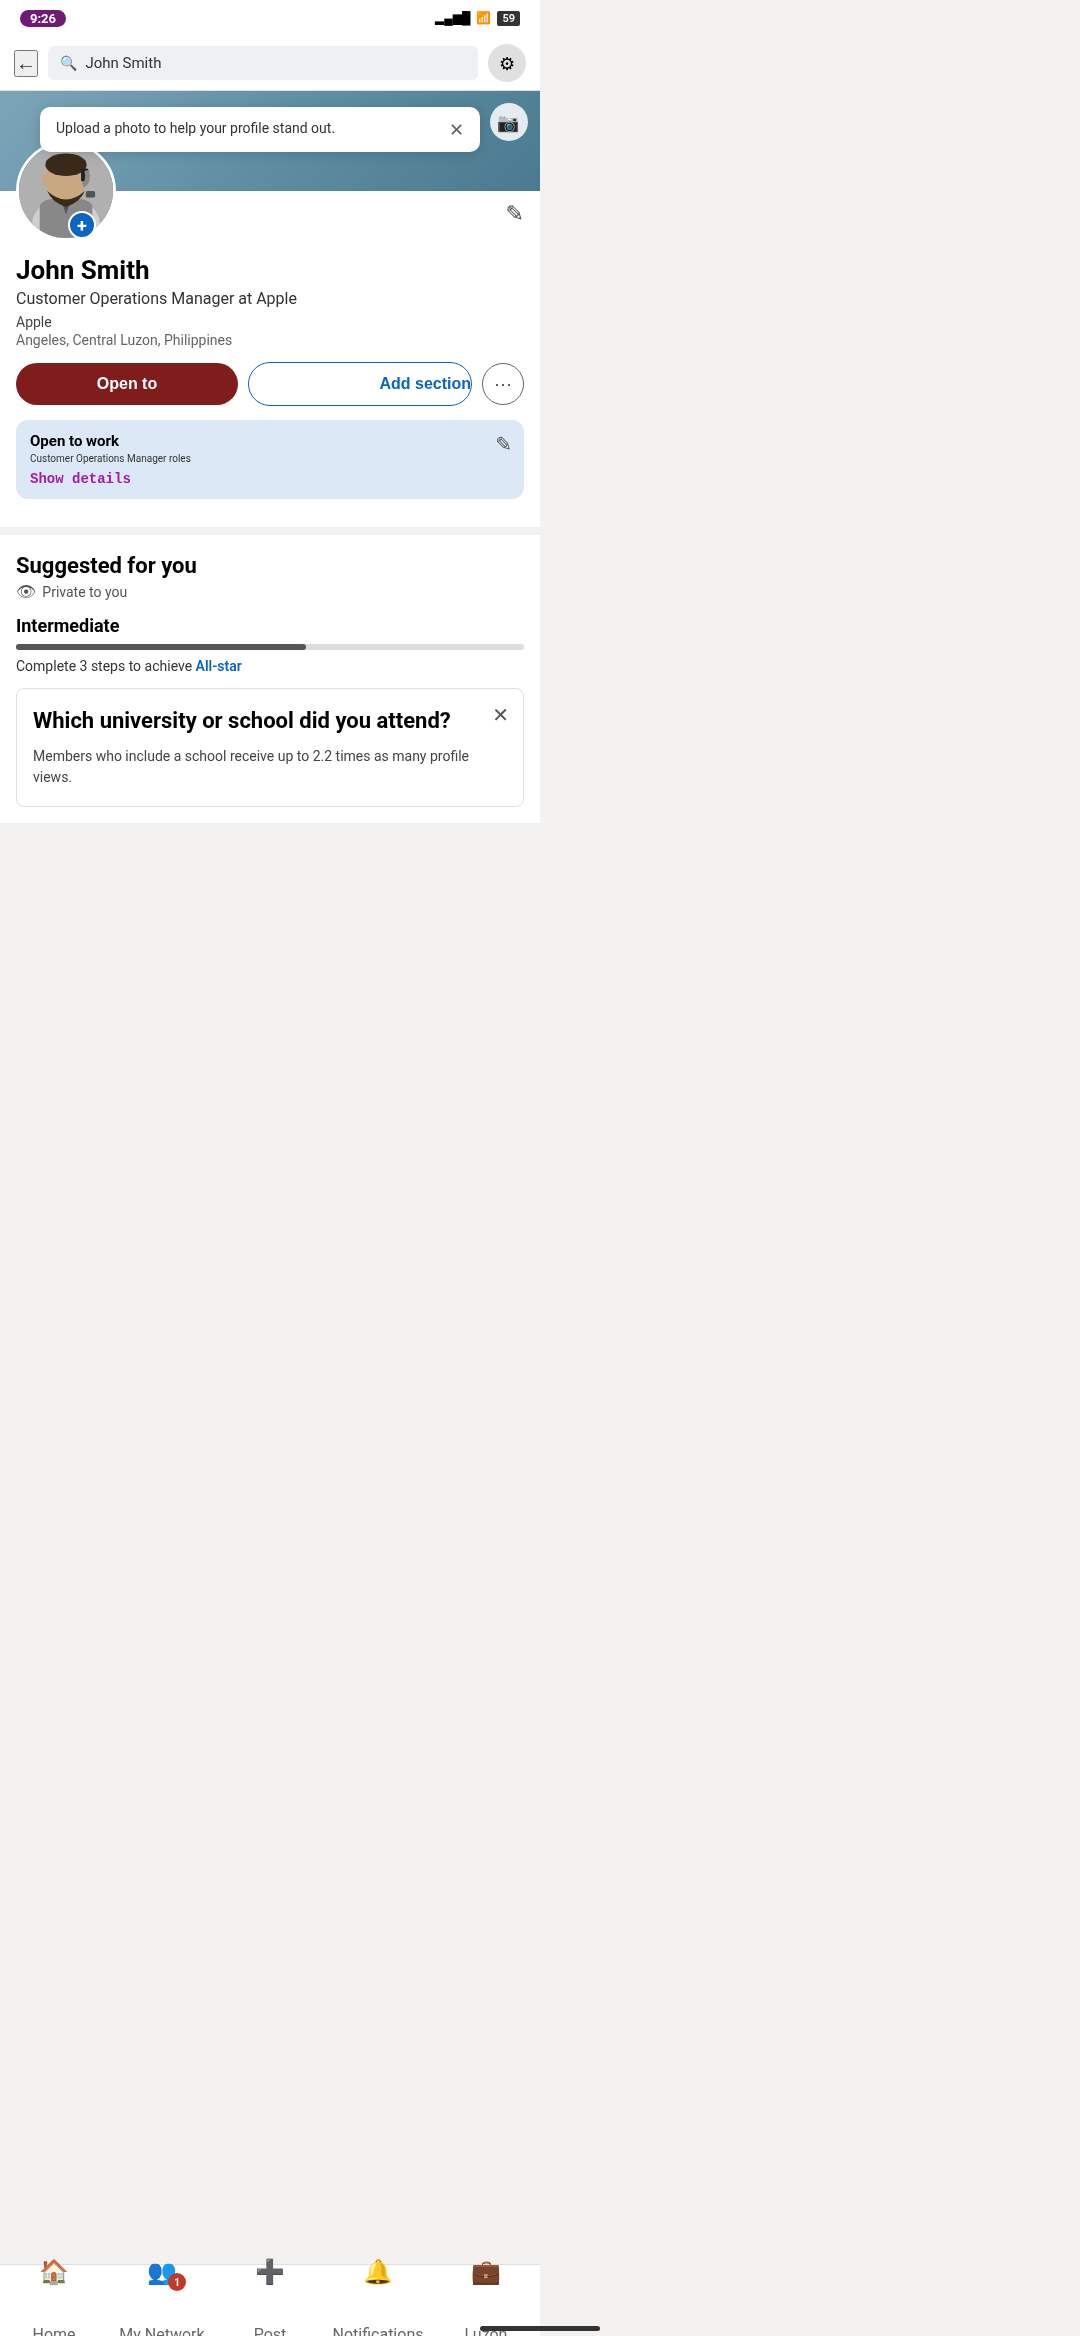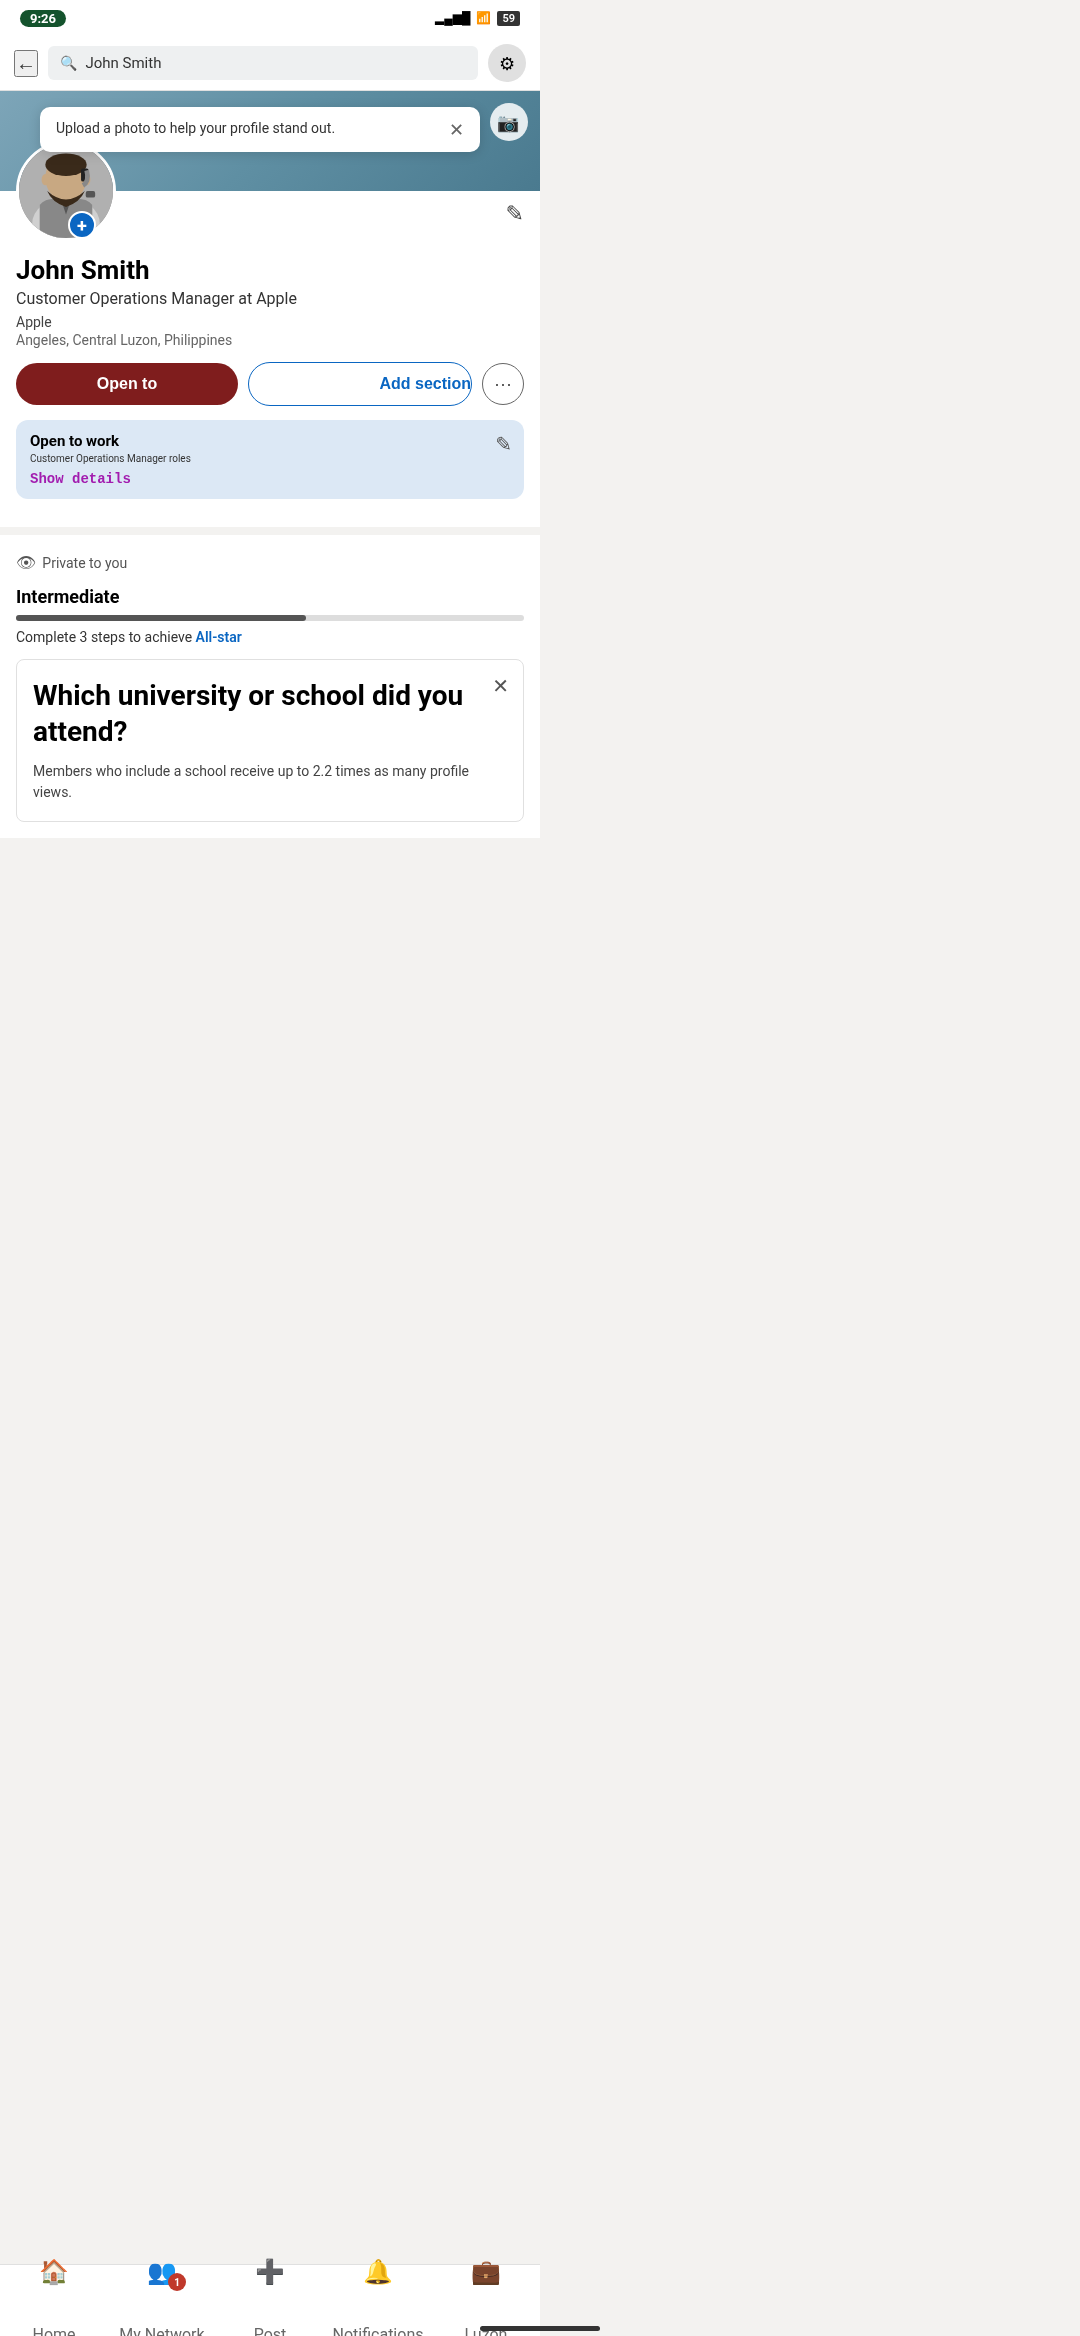--- a/index.html
+++ b/index.html
@@ -16,21 +16,21 @@
     
     .status-bar {
       background: #fff;
       display: flex;
       justify-content: space-between;
       align-items: center;
       padding: 8px 20px;
       height: 36px;
     }
     .status-time {
-      background: #14532d;
+      background: #701a75;
       color: #fff;
       font-weight: 700;
       font-size: 13px;
       border-radius: 12px;
       padding: 1px 10px;
     }
     .status-icons {
       display: flex;
       align-items: center;
       gap: 6px;
@@ -348,21 +348,21 @@
     }
 
     
     .university-card {
       border: 1px solid #e0e0e0;
       border-radius: 8px;
       padding: 18px 16px;
       position: relative;
     }
     .uni-title {
-      font-size: 28px;
+      font-size: 22px;
       font-weight: 700;
       color: #000;
       margin-bottom: 10px;
       line-height: 1.3;
     }
     .uni-desc {
       font-size: 14px;
       color: #444;
       line-height: 1.5;
     }
@@ -519,20 +519,21 @@
     <div class="open-to-work-banner">
       <div class="otw-title">Open to work</div>
       <div class="otw-role">Customer Operations Manager roles</div>
       <span class="otw-show-details">Show details</span>
       <span class="otw-edit">✎</span>
     </div>
   </div>
 </div>
 
 <div class="suggested-section">
+  <div class="suggested-title">Suggested for you</div>
   <div class="private-row">
     <span class="eye-icon">👁</span>
     <span class="private-text">Private to you</span>
   </div>
   <div class="level-label">Intermediate</div>
   <div class="progress-bar-bg">
     <div class="progress-bar-fill" style="width: 57%"></div>
   </div>
   <div class="progress-text">
     <span>Complete 3 steps to achieve </span><span class="all-star-link">All-star</span>

